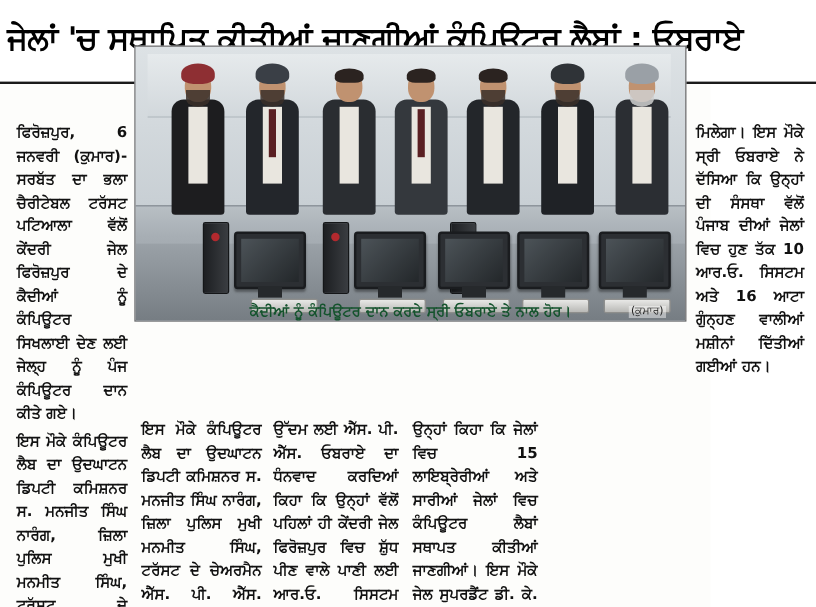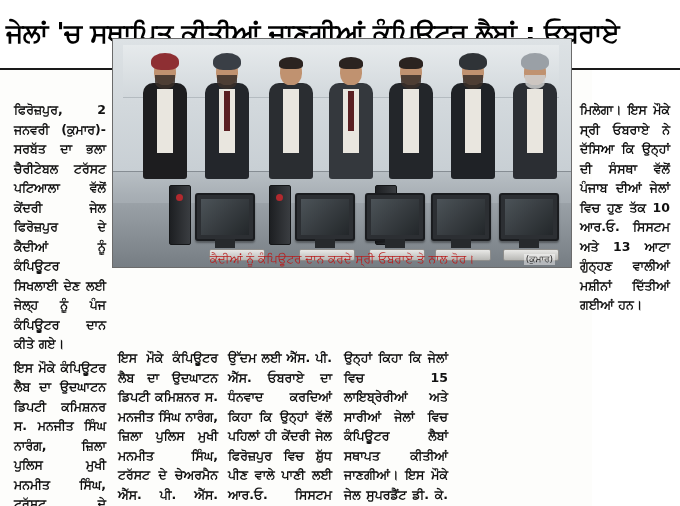--- a/index.html
+++ b/index.html
@@ -264,23 +264,23 @@
     background: linear-gradient(to bottom, #e8e8e6, #b9b9b6);
     border: 1px solid #8e8e8c;
     border-radius: 2px;
   }
   .photo-caption {
     position: absolute;
     left: 116px;
     top: 252px;
     width: 452px;
     font-size: 12px;
-    font-weight: normal;
+    font-weight: bold;
     text-align: center;
-    color: #b91c1c;
+    color: #14532d;
   }
   .credit {
     position: absolute;
     right: 16px;
     bottom: 2px;
     font-size: 9px;
     color: #222;
     background: rgba(255,255,255,.45);
     padding: 0 2px;
   }
@@ -388,35 +388,35 @@
 
       <div class="credit">(ਕੁਮਾਰ)</div>
     </div>
   </div>
 
   <div class="photo-caption">ਕੈਦੀਆਂ ਨੂੰ ਕੰਪਿਊਟਰ ਦਾਨ ਕਰਦੇ ਸ੍ਰੀ ਓਬਰਾਏ ਤੇ ਨਾਲ ਹੋਰ।</div>
 
   <div class="columns">
 
     <div class="col col-left">
-      <p>ਫਿਰੋਜ਼ਪੁਰ, 2 ਜਨਵਰੀ (ਕੁਮਾਰ)- ਸਰਬੱਤ ਦਾ ਭਲਾ ਚੈਰੀਟੇਬਲ ਟਰੱਸਟ ਪਟਿਆਲਾ ਵੱਲੋਂ ਕੇਂਦਰੀ ਜੇਲ ਫਿਰੋਜ਼ਪੁਰ ਦੇ ਕੈਦੀਆਂ ਨੂੰ ਕੰਪਿਊਟਰ ਸਿਖਲਾਈ ਦੇਣ ਲਈ ਜੇਲ੍ਹ ਨੂੰ ਪੰਜ ਕੰਪਿਊਟਰ ਦਾਨ ਕੀਤੇ ਗਏ।</p>
+      <p>ਫਿਰੋਜ਼ਪੁਰ, 6 ਜਨਵਰੀ (ਕੁਮਾਰ)- ਸਰਬੱਤ ਦਾ ਭਲਾ ਚੈਰੀਟੇਬਲ ਟਰੱਸਟ ਪਟਿਆਲਾ ਵੱਲੋਂ ਕੇਂਦਰੀ ਜੇਲ ਫਿਰੋਜ਼ਪੁਰ ਦੇ ਕੈਦੀਆਂ ਨੂੰ ਕੰਪਿਊਟਰ ਸਿਖਲਾਈ ਦੇਣ ਲਈ ਜੇਲ੍ਹ ਨੂੰ ਪੰਜ ਕੰਪਿਊਟਰ ਦਾਨ ਕੀਤੇ ਗਏ।</p>
       <p>ਇਸ ਮੌਕੇ ਕੰਪਿਊਟਰ ਲੈਬ ਦਾ ਉਦਘਾਟਨ ਡਿਪਟੀ ਕਮਿਸ਼ਨਰ ਸ. ਮਨਜੀਤ ਸਿੰਘ ਨਾਰੰਗ, ਜ਼ਿਲਾ ਪੁਲਿਸ ਮੁਖੀ ਮਨਮੀਤ ਸਿੰਘ, ਟਰੱਸਟ ਦੇ ਚੇਅਰਮੈਨ ਐੱਸ. ਪੀ. ਐੱਸ. ਓਬਰਾਏ ਅਤੇ ਐੱਸ. ਕੇ ਆਹਲੂਵਾਲੀਆ ਆਈ. ਏ. ਐੱਸ. (ਰਿਟਾਇਰਡ) ਵੱਲੋਂ ਸਾਂਝੇ ਤੌਰ 'ਤੇ ਕੀਤਾ ਗਿਆ।</p>
 
     </div>
 
     <div class="col col-mid" style="left:118px;width:100px;top:278px;">
       <p>ਇਸ ਮੌਕੇ ਕੰਪਿਊਟਰ ਲੈਬ ਦਾ ਉਦਘਾਟਨ ਡਿਪਟੀ ਕਮਿਸ਼ਨਰ ਸ. ਮਨਜੀਤ ਸਿੰਘ ਨਾਰੰਗ, ਜ਼ਿਲਾ ਪੁਲਿਸ ਮੁਖੀ ਮਨਮੀਤ ਸਿੰਘ, ਟਰੱਸਟ ਦੇ ਚੇਅਰਮੈਨ ਐੱਸ. ਪੀ. ਐੱਸ. ਓਬਰਾਏ ਅਤੇ ਐੱਸ. ਕੇ ਆਹਲੂਵਾਲੀਆ ਆਈ. ਏ. ਐੱਸ. (ਰਿਟਾਇਰਡ) ਵੱਲੋਂ ਸਾਂਝੇ ਤੌਰ 'ਤੇ ਕੀਤਾ ਗਿਆ।</p>
     </div>
 
     <div class="col col-mid-right" style="left:228px;width:104px;top:278px;">
       <p>ਉੱਦਮ ਲਈ ਐੱਸ. ਪੀ. ਐੱਸ. ਓਬਰਾਏ ਦਾ ਧੰਨਵਾਦ ਕਰਦਿਆਂ ਕਿਹਾ ਕਿ ਉਨ੍ਹਾਂ ਵੱਲੋਂ ਪਹਿਲਾਂ ਹੀ ਕੇਂਦਰੀ ਜੇਲ ਫਿਰੋਜ਼ਪੁਰ ਵਿਚ ਸ਼ੁੱਧ ਪੀਣ ਵਾਲੇ ਪਾਣੀ ਲਈ ਆਰ.ਓ. ਸਿਸਟਮ ਲਗਵਾਇਆ ਗਿਆ ਹੈ ਤੇ ਹੁਣ ਕੈਦੀਆਂ ਨੂੰ ਕੰਪਿਊਟਰ ਸਬੰਧੀ ਜਾਣਕਾਰੀ ਦੇਣ ਲਈ ਪੰਜ ਕੰਪਿਊਟਰ ਦਿੱਤੇ ਗਏ ਹਨ, ਜਿਸ ਨਾਲ ਕੈਦੀਆਂ ਨੂੰ ਵੱਡਾ ਫਾਇਦਾ</p>
     </div>
 
     <div class="col col-right-inner" style="left:344px;width:104px;top:278px;">
       <p>ਉਨ੍ਹਾਂ ਕਿਹਾ ਕਿ ਜੇਲਾਂ ਵਿਚ 15 ਲਾਇਬ੍ਰੇਰੀਆਂ ਅਤੇ ਸਾਰੀਆਂ ਜੇਲਾਂ ਵਿਚ ਕੰਪਿਊਟਰ ਲੈਬਾਂ ਸਥਾਪਤ ਕੀਤੀਆਂ ਜਾਣਗੀਆਂ। ਇਸ ਮੌਕੇ ਜੇਲ ਸੁਪਰਡੈਂਟ ਡੀ. ਕੇ. ਸਿੱਧੂ, ਦਲਬੀਰ ਸਿੰਘ ਟੋਨੀ ਡੀ. ਐੱਸ. ਪੀ. ਸਿਟੀ, ਮੁਖਤਿਆਰ ਸਿੰਘ ਸਹਾਇਕ ਸੁਪਰਡੈਂਟ, ਗੁਰਮੀਤ ਸਿੰਘ ਆਦਿ ਹਾਜ਼ਰ ਸਨ।</p>
     </div>
 
     <div class="col col-right">
-      <p>ਮਿਲੇਗਾ। ਇਸ ਮੌਕੇ ਸ੍ਰੀ ਓਬਰਾਏ ਨੇ ਦੱਸਿਆ ਕਿ ਉਨ੍ਹਾਂ ਦੀ ਸੰਸਥਾ ਵੱਲੋਂ ਪੰਜਾਬ ਦੀਆਂ ਜੇਲਾਂ ਵਿਚ ਹੁਣ ਤੱਕ 10 ਆਰ.ਓ. ਸਿਸਟਮ ਅਤੇ 13 ਆਟਾ ਗੁੰਨ੍ਹਣ ਵਾਲੀਆਂ ਮਸ਼ੀਨਾਂ ਦਿੱਤੀਆਂ ਗਈਆਂ ਹਨ।</p>
+      <p>ਮਿਲੇਗਾ। ਇਸ ਮੌਕੇ ਸ੍ਰੀ ਓਬਰਾਏ ਨੇ ਦੱਸਿਆ ਕਿ ਉਨ੍ਹਾਂ ਦੀ ਸੰਸਥਾ ਵੱਲੋਂ ਪੰਜਾਬ ਦੀਆਂ ਜੇਲਾਂ ਵਿਚ ਹੁਣ ਤੱਕ 10 ਆਰ.ਓ. ਸਿਸਟਮ ਅਤੇ 16 ਆਟਾ ਗੁੰਨ੍ਹਣ ਵਾਲੀਆਂ ਮਸ਼ੀਨਾਂ ਦਿੱਤੀਆਂ ਗਈਆਂ ਹਨ।</p>
     </div>
 
   </div>
 </div>
 
 </body></html>

